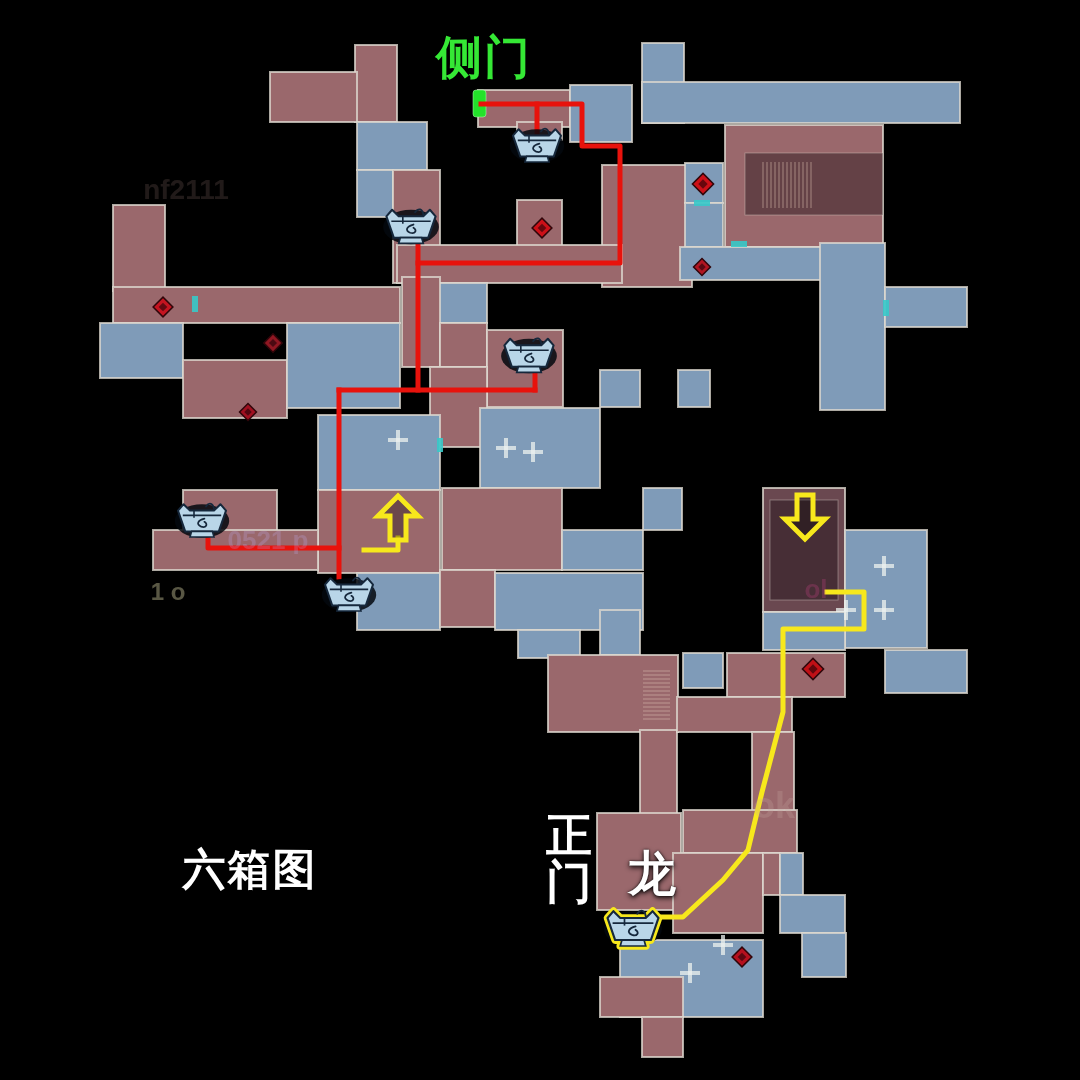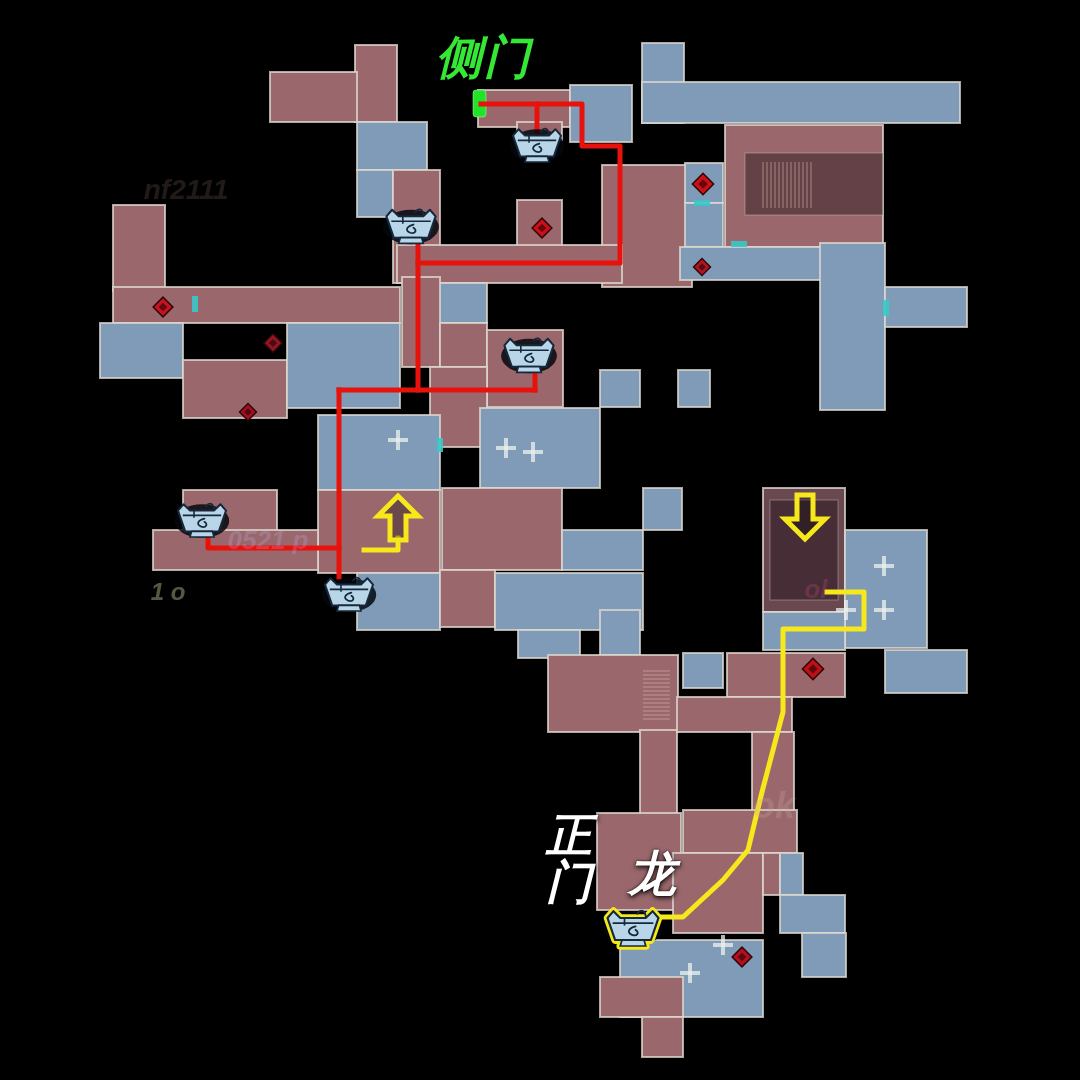--- a/index.html
+++ b/index.html
@@ -1,17 +1,17 @@
 <!DOCTYPE html>
 <html><head>
 <meta charset="utf-8">
 <style>
   html,body{margin:0;padding:0;background:#000;}
   #stage{position:relative;width:1080px;height:1080px;background:#000;overflow:hidden;
-         font-family:"Liberation Sans",sans-serif;font-style:italic;}
+         font-family:"Liberation Sans",sans-serif;}
   #map-svg{position:absolute;left:0;top:0;}
   #labels-layer{position:absolute;left:0;top:0;width:100%;height:100%;pointer-events:none;}
   .map-label{position:absolute;transform:translate(-50%,-50%);font-weight:bold;
              text-shadow:0 2px 5px rgba(0,0,0,0.95),0 0 2px rgba(0,0,0,0.9);
              letter-spacing:2px;white-space:nowrap;line-height:1;}
   .ghost-text{position:absolute;transform:translate(-50%,-50%);font-weight:bold;white-space:nowrap;line-height:1;margin-left:16px;}
 </style>
 </head>
 <body>
 
@@ -250,20 +250,21 @@
         <path d="M-30,-13 L-23,-21 L-15,-13 L15,-13 L23,-21 L30,-13 L21,13 L-21,13 Z" fill="#b9d6e8" stroke="#16283c" stroke-width="2.5" stroke-linejoin="round"></path>
         <path d="M-13,13 L13,13 L15,20 L-15,20 Z" fill="#b9d6e8" stroke="#16283c" stroke-width="2"></path>
         <line x1="-24" y1="-7" x2="24" y2="-7" stroke="#16283c" stroke-width="2"></line>
         <path d="M3,-3 C-5,-1 -8,4 -1,7 C5,9 8,4 3,1" fill="none" stroke="#16283c" stroke-width="2.2" stroke-linecap="round"></path>
         <path d="M5,-18 C9,-24 14,-22 15,-15" fill="none" stroke="#16283c" stroke-width="2.2" stroke-linecap="round"></path>
         <line x1="-10" y1="-13" x2="-10" y2="-4" stroke="#16283c" stroke-width="2"></line>
       </g>
     </svg>
   <div id="labels-layer">
     <div class="map-label" style="left: 484px; top: 57px; color: rgb(53, 232, 53); font-size: 46px;">侧门</div>
+    <div class="map-label" style="left: 250px; top: 869px; color: rgb(255, 255, 255); font-size: 43px;">六箱图</div>
     <div class="map-label" style="left: 570px; top: 835px; color: rgb(255, 255, 255); font-size: 46px;">正</div>
     <div class="map-label" style="left: 570px; top: 882px; color: rgb(255, 255, 255); font-size: 46px;">门</div>
     <div class="map-label" style="left: 653px; top: 874px; color: rgb(255, 255, 255); font-size: 48px;">龙</div>
   <div class="ghost-text" style="left: 170px; top: 190px; font-size: 28px; color: rgb(202, 164, 156); opacity: 0.16;">nf2111</div>
       <div class="ghost-text" style="left: 252px; top: 540px; font-size: 26px; color: #c4b5fd; opacity: 0.22;">0521 p</div>
       <div class="ghost-text" style="left: 758px; top: 806px; font-size: 36px; color: rgb(200, 168, 160); opacity: 0.25;">ok</div>
       <div class="ghost-text" style="left: 800px; top: 589px; font-size: 26px; color: #ec4899; opacity: 0.22;">ol</div>
       <div class="ghost-text" style="left: 152px; top: 592px; font-size: 24px; color: #fef9c3; opacity: 0.35;">1 o</div>
     </div>
 </div>

